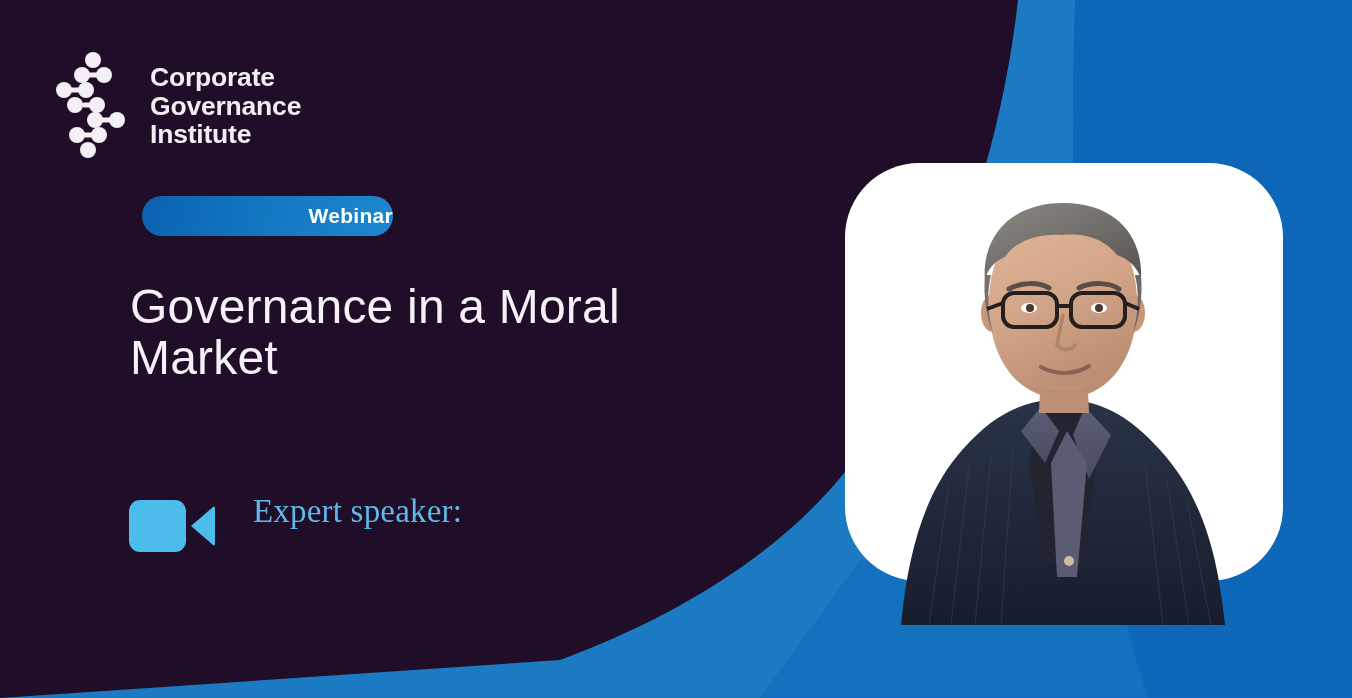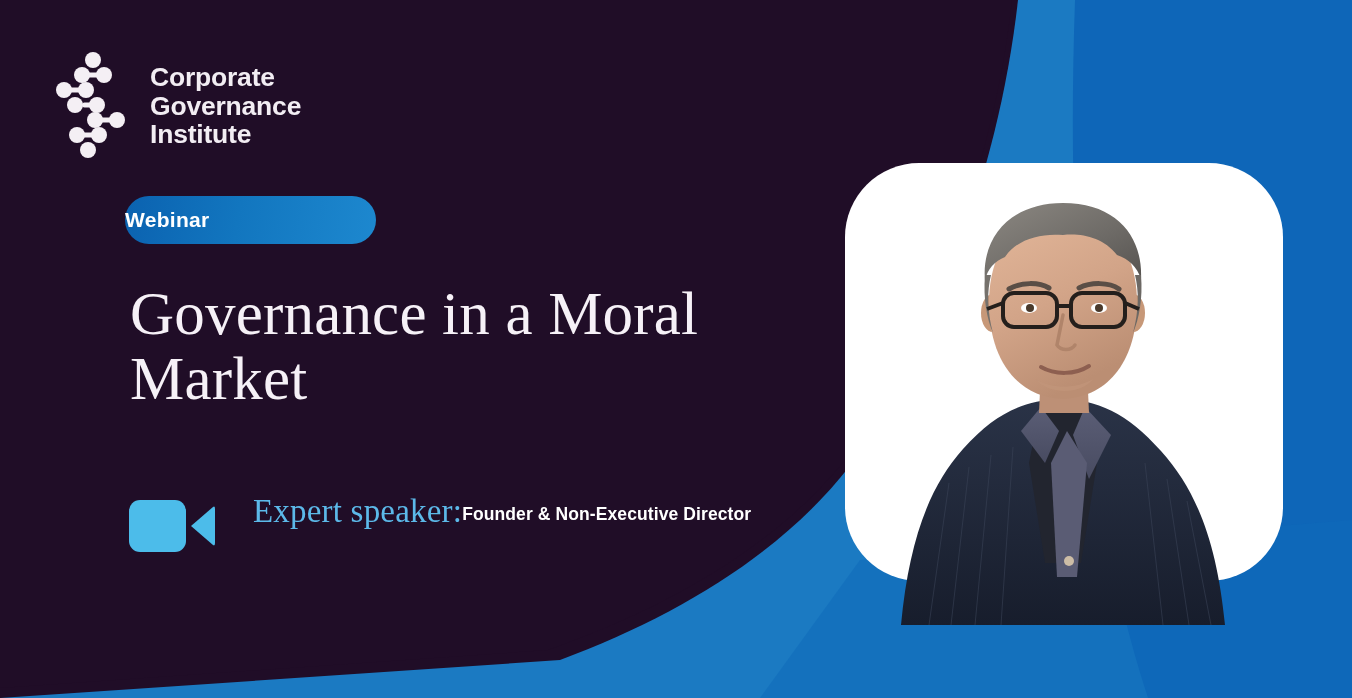--- a/index.html
+++ b/index.html
@@ -39,43 +39,43 @@
     font-size:26.5px;
     line-height:1.09;
     letter-spacing:-0.2px;
     white-space:pre-line;
     font-weight:700;
   }
 
   
   .badge {
     position:absolute;
-    left:125px; top:196px;
-    width:251px; height:48px;
+    left:142px; top:196px;
+    width:251px; height:40px;
     border-radius:24px;
     background:linear-gradient(100deg,#0b62b0 0%,#1276bf 45%,#1d88cf 100%);
-    display:flex; align-items:center; justify-content:flex-start;
+    display:flex; align-items:center; justify-content:flex-end;
     border:none;
     cursor:pointer;
   }
   .badge-label {
     color:#ffffff;
     font-size:21px;
     font-weight:700;
     letter-spacing:0.3px;
   }
 
   
   .title {
     position:absolute;
     left:130px; top:282px;
     width:620px;
     color:#f6f1f7;
-    font-family:Liberation Serif, serif;
-    font-size:61px;
+    font-family:Liberation Sans, sans-serif;
+    font-size:48px;
     line-height:1.06;
     font-weight:400;
     letter-spacing:0.2px;
   }
 
   
   .speaker {
     position:absolute;
     left:129px; top:492px;
     display:flex;
@@ -181,21 +181,20 @@
 
   <h1 class="title">Governance in a Moral Market</h1>
 
   <div class="speaker">
     <svg class="video-icon" viewBox="0 0 86 56">
       <rect x="0" y="2" width="57" height="52" rx="11" fill="#4cbcea"></rect>
       <path d="M62 28 L84 9 Q86 7.5 86 11 L86 45 Q86 48.5 84 47 Z" fill="#4cbcea"></path>
     </svg>
     <div class="speaker-text">
       <div class="speaker-eyebrow">Expert speaker:</div>
-      <div class="speaker-role">Founder &amp; Non-Executive Director</div>
     </div>
   </div>
 
   <div class="photo-card"></div>
 
   <svg class="portrait-svg" viewBox="0 0 438 480">
     <defs>
       <clipPath id="cardClip">
         <path d="M74 0 H364 A74 74 0 0 1 438 74 V344 A74 74 0 0 1 364 418 H74 A74 74 0 0 1 0 344 V74 A74 74 0 0 1 74 0 Z"></path>
       </clipPath>

